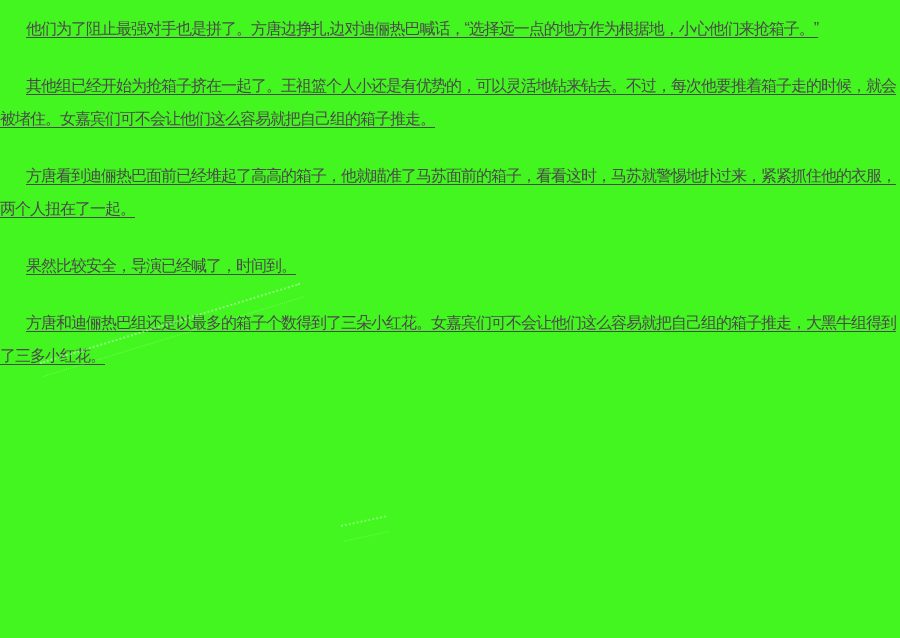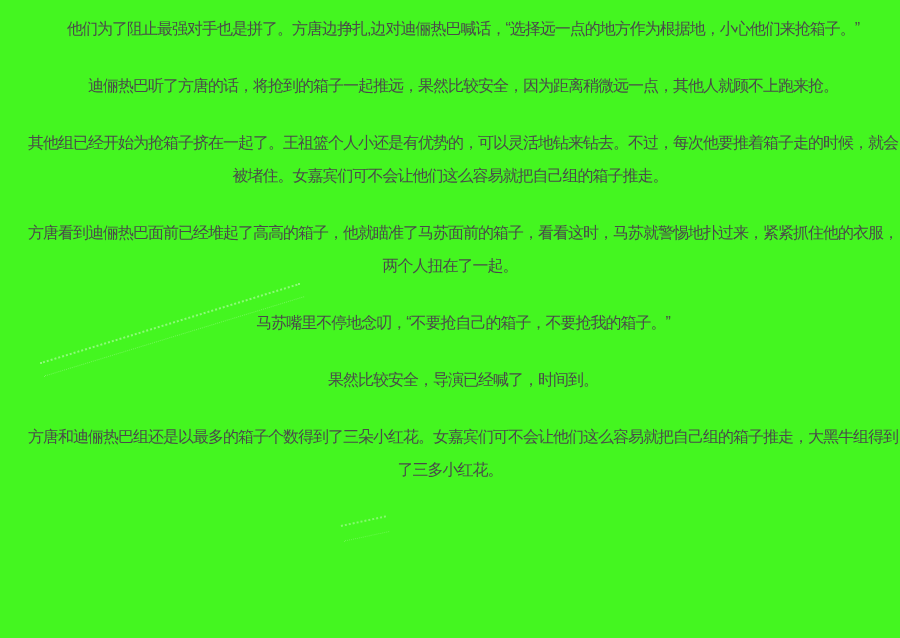--- a/index.html
+++ b/index.html
@@ -17,24 +17,24 @@
   main[data-name="novel-text"] {
     padding-top: 12px;
     width: 900px;
   }
   p.para {
     margin: 0 0 24px 0;
     font-size: 16px;
     line-height: 33px;
     letter-spacing: -1px;
     color: var(--fg, #4a4a4a);
+    text-decoration: underline;
     text-underline-offset: 3px;
     text-indent: 26px;
     word-break: break-all;
-    text-align: center;
   }
   .watermark {
     position: absolute;
     pointer-events: none;
     opacity: 0.55;
   }
   .watermark.band {
     left: 42px;
     top: 362px;
     width: 272px;
@@ -52,22 +52,20 @@
     transform: rotate(-12deg);
     border-top: 2px dotted rgba(235, 255, 235, 0.7);
     border-bottom: 1px dotted rgba(235, 255, 235, 0.4);
   }
 </style>
 </head>
 <body>
 
 <main data-name="novel-text">
   <p class="para" data-name="paragraph-1">他们为了阻止最强对手也是拼了。方唐边挣扎,边对迪俪热巴喊话，“选择远一点的地方作为根据地，小心他们来抢箱子。”</p>
-  <p class="para" data-name="paragraph-2">迪俪热巴听了方唐的话，将抢到的箱子一起推远，果然比较安全，因为距离稍微远一点，其他人就顾不上跑来抢。</p>
   <p class="para" data-name="paragraph-3">其他组已经开始为抢箱子挤在一起了。王祖篮个人小还是有优势的，可以灵活地钻来钻去。不过，每次他要推着箱子走的时候，就会被堵住。女嘉宾们可不会让他们这么容易就把自己组的箱子推走。</p>
   <p class="para" data-name="paragraph-6">方唐看到迪俪热巴面前已经堆起了高高的箱子，他就瞄准了马苏面前的箱子，看看这时，马苏就警惕地扑过来，紧紧抓住他的衣服，两个人扭在了一起。</p>
-  <p class="para" data-name="paragraph-7">马苏嘴里不停地念叨，“不要抢自己的箱子，不要抢我的箱子。”</p>
   <p class="para" data-name="paragraph-8">果然比较安全，导演已经喊了，时间到。</p>
   <p class="para" data-name="paragraph-9">方唐和迪俪热巴组还是以最多的箱子个数得到了三朵小红花。女嘉宾们可不会让他们这么容易就把自己组的箱子推走，大黑牛组得到了三多小红花。</p>
 </main>
 
 <div class="watermark band" data-name="diagonal-watermark"></div>
 <div class="watermark cluster" data-name="dot-watermark"></div>
 
 </body></html>

